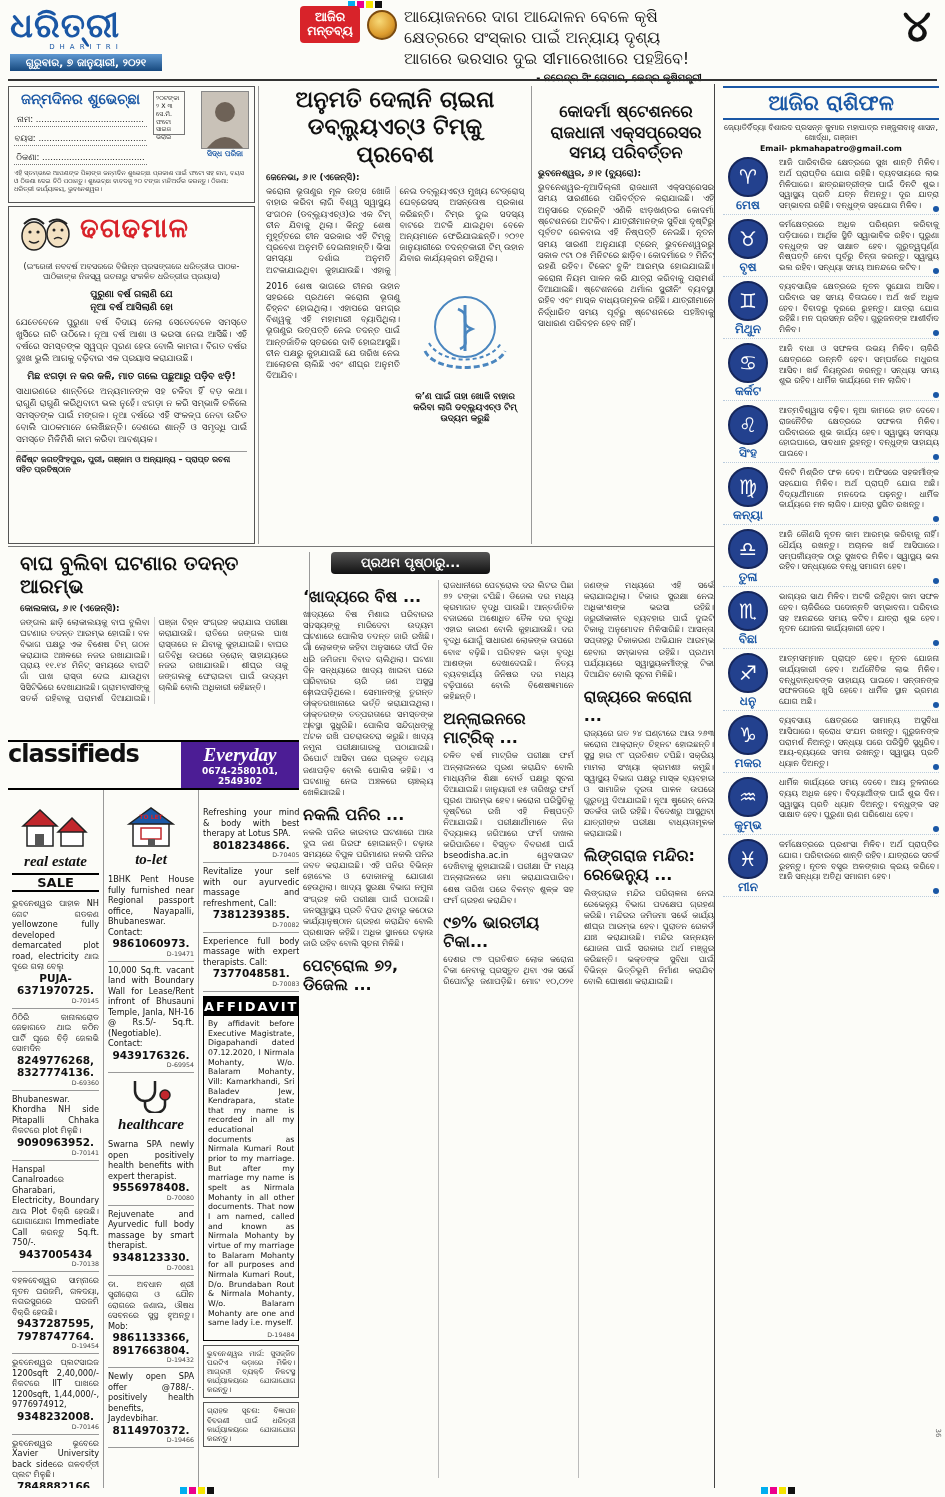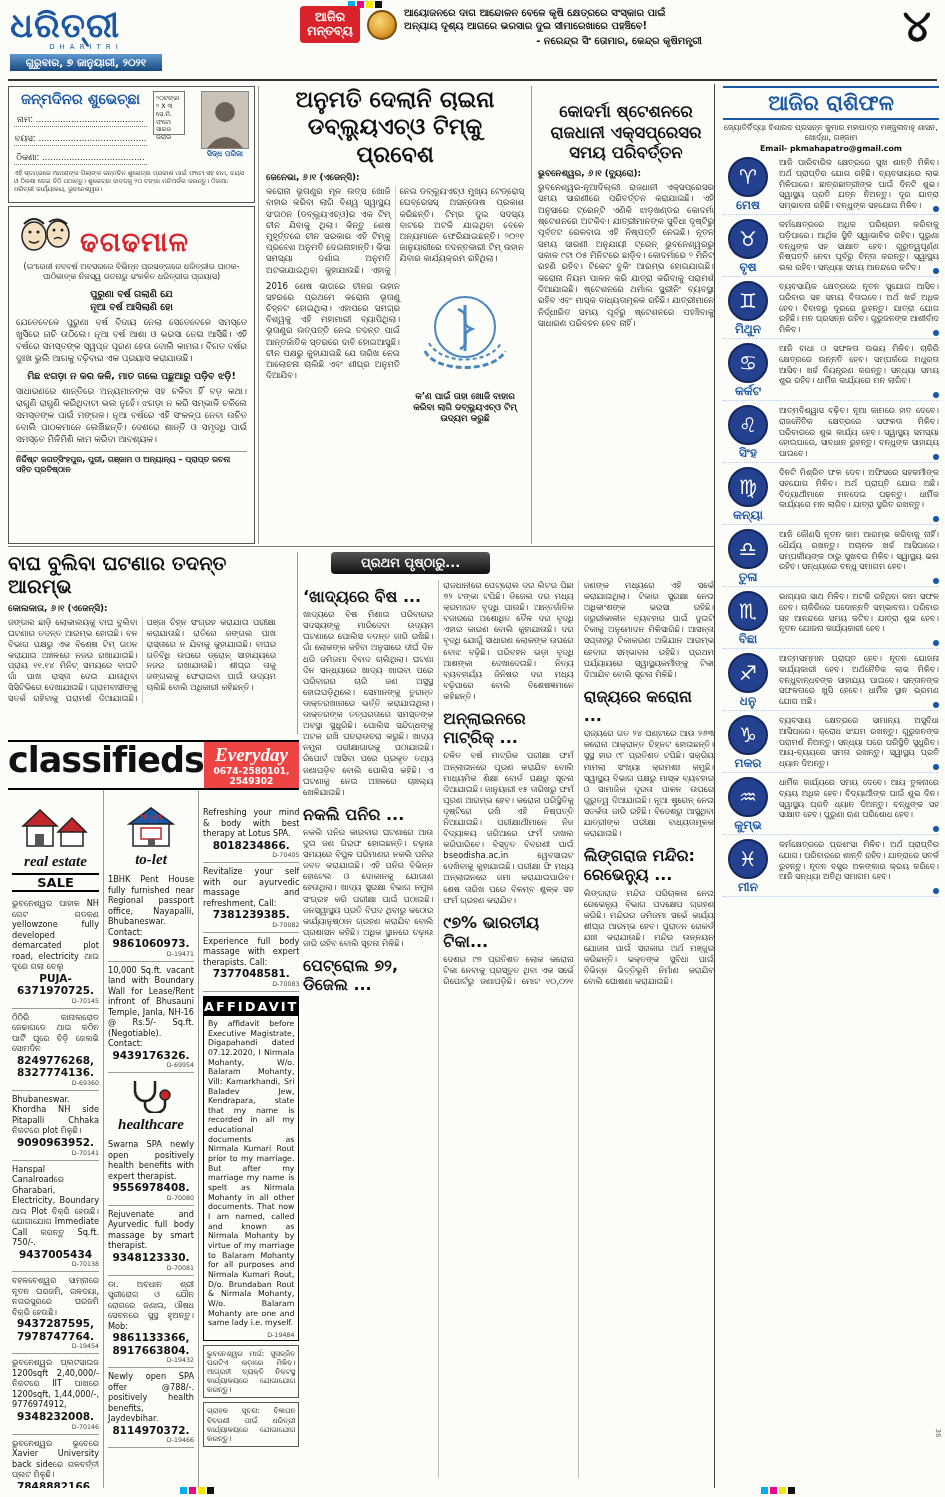--- a/index.html
+++ b/index.html
@@ -11,21 +11,21 @@
   .clip { overflow:hidden; }
 
   
   #masthead { left:10px; top:8px; width:152px; }
   .mast-title { font-size:34px; font-weight:bold; color:#1a57a5; line-height:1; letter-spacing:1px; }
   .mast-sub { font-size:7px; letter-spacing:5px; color:#1a57a5; text-align:center; margin-top:1px; }
   .mast-date { margin-top:3px; background:linear-gradient(#6099d2,#17497e); color:#fff; font-size:10.5px; font-weight:bold; text-align:center; padding:2px 3px; }
   #comment { left:300px; top:6px; width:402px; display:flex; gap:7px; align-items:flex-start; }
   .cm-logo { width:60px; background:#d8232a; color:#fff; text-align:center; font-weight:bold; border-radius:4px; padding:4px 2px; font-size:12.5px; line-height:1.15; flex:0 0 auto; }
   .cm-badge { width:30px; height:30px; border-radius:50%; background:radial-gradient(circle at 40% 35%, #f7d977, #dd9c2e 60%, #8d5a12); border:2px solid #7c4c10; flex:0 0 auto; margin-top:4px; }
-  .cm-quote { flex:1; font-size:10px; font-weight:bold; line-height:1.32; }
+  .cm-quote { flex:1; font-size:16px; font-weight:normal; line-height:1.32; }
   .cm-attr { text-align:right; font-size:10px; font-weight:bold; margin-top:3px; }
   #pagenum { right:14px; top:0px; font-size:44px; font-weight:bold; }
   #header-rule { left:8px; right:8px; top:79px; border-top:2.5px solid #333; height:0; }
   .regrow { display:flex; gap:2px; }
   .regsq { width:7px; height:7px; }
   .c-c{background:#00aeef}.c-m{background:#ec008c}.c-y{background:#f5e400}.c-k{background:#111}
 
   
   #birthday { left:8px; top:86px; width:247px; height:117px; border:1px solid #555; padding:4px 5px; }
   .bd-top { display:flex; gap:6px; }
@@ -34,21 +34,21 @@
   .bd-field { font-size:8.5px; margin-top:6px; border-bottom:1px dotted #777; padding-bottom:1px; }
   .bd-right { width:96px; display:flex; gap:16px; }
   .bd-price { border:1px solid #777; font-size:6.3px; padding:2px; width:42px; height:44px; line-height:1.25; }
   .bd-photo { width:48px; }
   .bd-photo .ph { width:48px; height:58px; background:#cfcac2; border:1px solid #888; display:block; }
   .bd-cap { font-size:7.5px; color:#1a57a5; font-weight:bold; text-align:center; }
   .bd-note { font-size:6.4px; line-height:1.25; margin-top:4px; color:#222; }
 
   
   #dhaga { left:8px; top:206px; width:247px; height:338px; border:1px solid #555; padding:5px 7px; }
-  .dh-head { display:flex; align-items:flex-end; gap:6px; }
+  .dh-head { display:flex; align-items:flex-start; gap:6px; }
   .dh-title { color:#d8232a; font-size:27px; font-weight:bold; letter-spacing:1px; }
   .dh-intro { font-size:8px; text-align:center; line-height:1.3; margin:4px 0; }
   .dh-verse { font-size:9.5px; font-weight:bold; text-align:center; line-height:1.4; margin:4px 0; }
   .dh-para { font-size:8.8px; line-height:1.35; margin:3px 0; }
   .dh-foot { font-size:8px; font-weight:bold; margin-top:5px; border-top:1px solid #999; padding-top:3px; }
 
   
   #who { left:258px; top:86px; width:274px; height:458px; border-left:1px solid #999; border-right:1px solid #999; padding:0 7px; }
   .who-head { font-size:22.5px; font-weight:bold; line-height:1.22; text-align:center; }
   .dateline { font-size:8.8px; font-weight:bold; margin:4px 0 3px; }
@@ -58,21 +58,21 @@
   .who-emb { width:118px; text-align:center; }
   .who-cap { font-size:8.8px; font-weight:bold; line-height:1.25; margin-top:2px; }
 
   
   #kodarma { left:538px; top:102px; width:176px; height:458px; }
   .kd-head { font-size:16.5px; font-weight:bold; line-height:1.25; text-align:center; }
   .kd-body { font-size:8.6px; line-height:1.32; }
 
   
   #mid-rule { left:8px; right:231px; top:546px; border-top:1px solid #777; height:0; }
-  #tiger { left:8px; top:552px; width:290px; height:182px; border-right:1px solid #999; padding-right:21px; }
+  #tiger { left:20px; top:552px; width:290px; height:182px; border-right:1px solid #999; padding-right:21px; }
   .tg-head { font-size:19.5px; font-weight:bold; line-height:1.2; }
   .tg-cols { columns:2; column-gap:9px; column-rule:1px solid #ccc; font-size:8.4px; line-height:1.3; margin-top:2px; }
 
   
   #continued { left:303px; top:552px; width:411px; height:936px; }
   .cont-banner { display:inline-block; background:linear-gradient(#555,#111); color:#fff; font-size:13px; font-weight:bold; padding:3px 30px; border-radius:4px; margin:0 0 6px 28px; }
   .cont-cols { columns:3; column-gap:10px; column-rule:1px solid #bbb; height:898px; font-size:8.4px; line-height:1.32; }
   .cont-head { font-size:16px; font-weight:bold; margin:7px 0 3px; line-height:1.2; }
   .cont-cols p { text-align:justify; }
 
@@ -84,22 +84,22 @@
   .hs-item { display:flex; gap:6px; margin-bottom:4px; padding-bottom:2px; border-bottom:1px dotted #bcd; position:relative; }
   .hs-ic { width:50px; flex:0 0 auto; text-align:center; }
   .hs-circle { width:40px; height:40px; margin:0 auto; border-radius:50%; background:#23418e; border:2px solid #16275c; color:#fff; font-size:20px; line-height:37px; text-align:center; }
   .hs-name { color:#1a57a5; font-weight:bold; font-size:12px; margin-top:1px; }
   .hs-text { flex:1; font-size:8.2px; line-height:1.3; }
   .hs-dot { position:absolute; right:0; bottom:2px; width:6px; height:6px; border-radius:50%; background:#1a57a5; }
 
   
   #classifieds { left:8px; top:740px; width:291px; height:748px; border-top:2px solid #000; }
   .cl-head { display:flex; align-items:stretch; border-bottom:2px solid #000; }
-  .cl-title { font-size:35px; font-weight:800; letter-spacing:-1px; flex:1; line-height:1.05; }
-  .cl-right { background:#ef4444; color:#fff; width:118px; text-align:center; padding:2px 8px; }
+  .cl-title { font-size:24px; font-weight:800; letter-spacing:-1px; flex:1; line-height:1.05; }
+  .cl-right { background:#4c1d95; color:#fff; width:118px; text-align:center; padding:2px 8px; }
   .cl-everyday { font-style:italic; font-weight:bold; font-size:19px; font-family:"Liberation Serif","DejaVu Serif",serif; }
   .cl-phones { font-size:9px; font-weight:bold; }
   .cl-grid { display:grid; grid-template-columns:95px 95px 1fr; height:698px; overflow:hidden; }
   .cl-col { padding:14px 4px; font-size:8.2px; }
   .cl-col + .cl-col { border-left:1px solid #999; }
   .cat-label { font-family:"Liberation Serif","DejaVu Serif",serif; font-style:italic; font-weight:bold; font-size:15px; text-align:center; margin:1px 0 3px; }
   .sale { text-align:center; font-weight:bold; font-size:13px; border-top:2px solid #000; border-bottom:2px solid #000; margin:3px 0; }
   .ad { border-bottom:1px solid #999; padding:3px 0; text-align:justify; line-height:1.28; }
   .ad-phone { font-weight:bold; font-size:10.5px; text-align:center; line-height:1.2; }
   .ad-id { font-size:6.3px; color:#444; text-align:right; }

